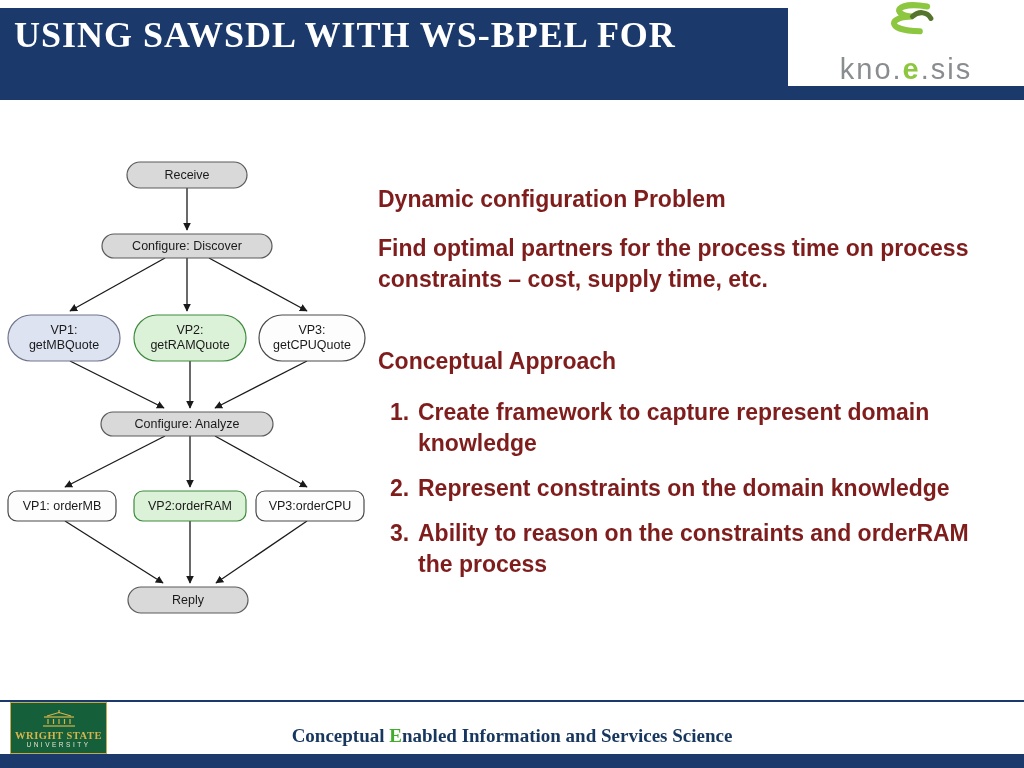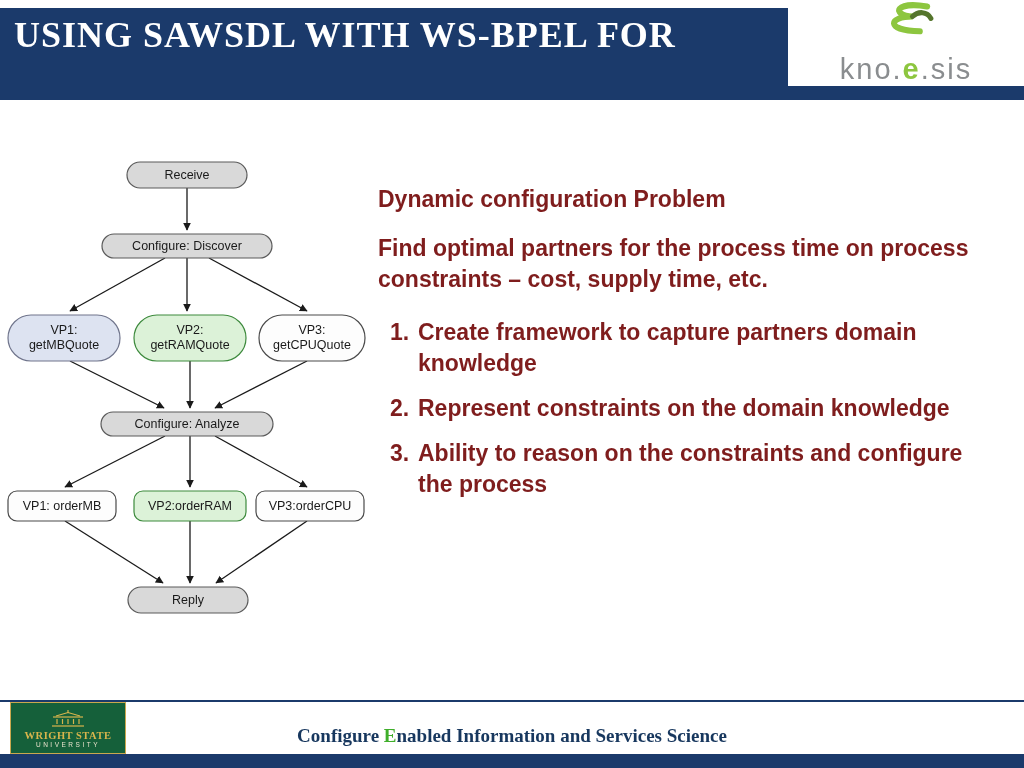--- a/index.html
+++ b/index.html
@@ -28,21 +28,21 @@
   .heading { font-size:23px; line-height:28px; }
   .para { font-size:23px; line-height:31px; margin-top:20px; }
   .heading.second { margin-top:52px; }
   .num-list { margin-top:22px; }
   .num-item { display:flex; font-size:23px; line-height:31px; margin-top:14px; }
   .num-item .num { flex:0 0 40px; padding-left:12px; }
   .num-item .txt { flex:1; }
 
   
   .footer-rule { position:absolute; left:0; top:700px; width:1024px; height:2px; background:#1b3a6b; }
-  .wsu-logo { position:absolute; left:10px; top:702px; width:116px; height:52px; background:#15603a; border:1px solid #caa84e; display:flex; flex-direction:column; align-items:center; justify-content:center; }
+  .wsu-logo { position:absolute; left:10px; top:702px; width:97px; height:52px; background:#15603a; border:1px solid #caa84e; display:flex; flex-direction:column; align-items:center; justify-content:center; }
   .wsu-line1 { color:#d8b54c; font-family:"Liberation Serif", serif; font-weight:700; font-size:10.5px; letter-spacing:0.5px; margin-top:1px; }
   .wsu-line2 { color:#e9e2cc; font-size:6.5px; letter-spacing:2.5px; }
   .footer-text { position:absolute; left:0; top:725px; width:1024px; text-align:center; font-family:"Liberation Serif", serif; font-weight:700; font-size:19px; color:#17375e; }
   .footer-text .accent { color:#3fae2a; }
   .bottom-bar { position:absolute; left:0; top:754px; width:1024px; height:14px; background:#1b3a6b; }
 </style>
 </head>
 <body>
 
 <div class="slide">
@@ -134,32 +134,33 @@
 
     <g>
       <rect class="n-gray" x="126" y="442" width="120" height="26" rx="13"></rect>
       <text class="n-label" x="186" y="459">Reply</text>
     </g>
   </svg>
 
   <div class="text-col">
     <div class="heading">Dynamic configuration Problem</div>
     <div class="para">Find optimal partners for the process time on process constraints – cost,  supply time, etc.</div>
+    <div class="heading second">Conceptual Approach</div>
     <div class="num-list">
       <div class="num-item">
         <span class="num">1.</span>
-        <span class="txt">Create framework to capture partners domain knowledge</span>
+        <span class="txt">Create framework to capture represent domain knowledge</span>
       </div>
       <div class="num-item">
         <span class="num">2.</span>
         <span class="txt">Represent constraints on the domain knowledge</span>
       </div>
       <div class="num-item">
         <span class="num">3.</span>
-        <span class="txt">Ability to reason on the constraints and configure the process</span>
+        <span class="txt">Ability to reason on the constraints and orderRAM the process</span>
       </div>
     </div>
   </div>
 
   <div class="footer-rule"></div>
 
   <div class="wsu-logo">
     <svg width="42" height="20" viewBox="0 0 42 20">
       <g stroke="#d8b54c" stroke-width="1.2" fill="none">
         <line x1="21" y1="1" x2="21" y2="4"></line>
@@ -170,17 +171,17 @@
         <line x1="21" y1="10" x2="21" y2="15"></line>
         <line x1="26.5" y1="10" x2="26.5" y2="15"></line>
         <line x1="32" y1="10" x2="32" y2="15"></line>
         <line x1="5" y1="17" x2="37" y2="17"></line>
       </g>
     </svg>
     <div class="wsu-line1">WRIGHT STATE</div>
     <div class="wsu-line2">UNIVERSITY</div>
   </div>
 
-  <div class="footer-text"><span>Configure </span><span class="accent">E</span><span>nabled Information and Services Science</span></div>
+  <div class="footer-text"><span>Conceptual </span><span class="accent">E</span><span>nabled Information and Services Science</span></div>
 
   <div class="bottom-bar"></div>
 
 </div>
 
 </body></html>

